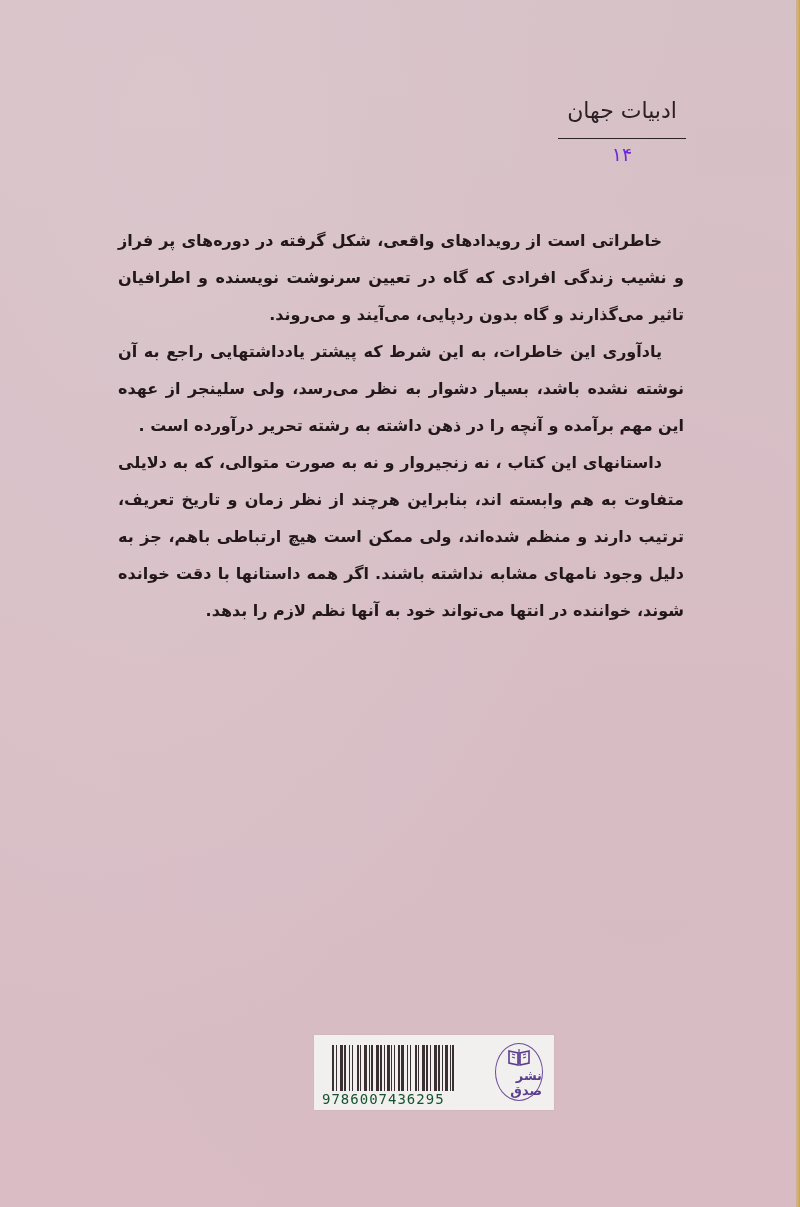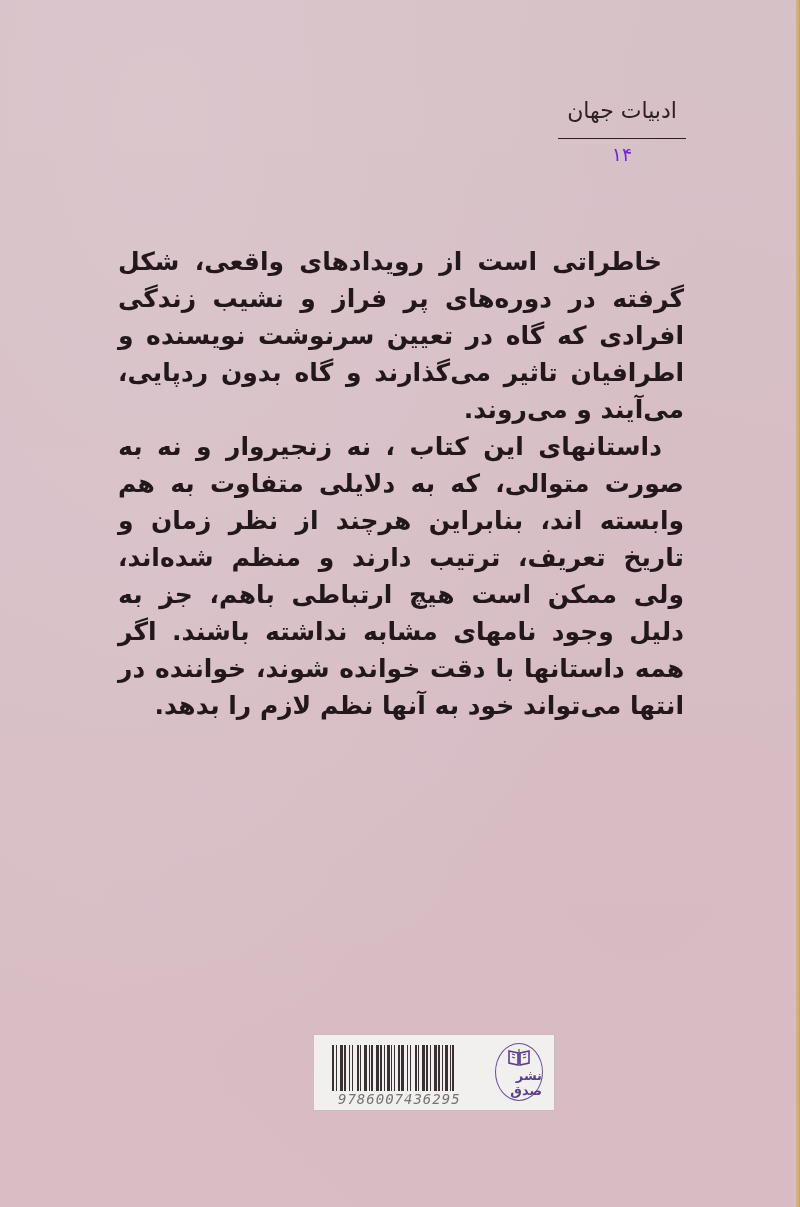--- a/index.html
+++ b/index.html
@@ -51,25 +51,24 @@
       margin-top: 2px;
     }
     .body-text {
       position: absolute;
       top: 222px;
       left: 118px;
       width: 566px;
       direction: rtl;
       text-align: justify;
       text-align-last: right;
-      font-size: 25px;
+      font-size: 16px;
       font-weight: bold;
       line-height: 37px;
       color: #22181c;
-      margin-top: 21px;
     }
     .body-text p {
       margin: 0;
     }
     .body-text p.indent {
       text-indent: 22px;
     }
     .barcode-label {
       position: absolute;
       top: 1035px;
@@ -88,27 +87,26 @@
       display: flex;
       align-items: stretch;
     }
     .barcode span {
       display: block;
       height: 100%;
       background: #3a2f33;
     }
     .barcode-digits {
       position: absolute;
-      left: 24px;
+      left: 8px;
       top: 56px;
       font-family: "DejaVu Sans Mono", monospace;
       font-size: 14px;
       letter-spacing: 1px;
-      color: #737373;
-      font-style: italic;
+      color: #14532d;
     }
     .publisher-logo {
       position: absolute;
       left: 181px;
       top: 8px;
       width: 48px;
       height: 58px;
       border: 1.5px solid #6a4c9a;
       border-radius: 50%;
       box-sizing: border-box;
@@ -137,20 +135,21 @@
 
   <div class="spine-edge"></div>
 
   <div class="series-block">
     <div class="series-title">ادبیات جهان</div>
     <div class="series-number">۱۴</div>
   </div>
 
   <div class="body-text">
     <p class="indent">خاطراتی است از رویدادهای واقعی، شکل گرفته در دوره‌های پر فراز و نشیب زندگی افرادی که گاه در تعیین سرنوشت نویسنده و اطرافیان تاثیر می‌گذارند و گاه بدون ردپایی، می‌آیند و می‌روند.</p>
+    <p class="indent">یادآوری این خاطرات، به این شرط که پیشتر یادداشتهایی راجع به آن نوشته نشده باشد، بسیار دشوار به نظر می‌رسد، ولی سلینجر از عهده این مهم برآمده و آنچه را در ذهن داشته به رشته تحریر درآورده است .</p>
     <p class="indent">داستانهای این کتاب ، نه زنجیروار و نه به صورت متوالی، که به دلایلی متفاوت به هم وابسته اند، بنابراین هرچند از نظر زمان و تاریخ تعریف، ترتیب دارند و منظم شده‌اند، ولی ممکن است هیچ ارتباطی باهم، جز به دلیل وجود نامهای مشابه نداشته باشند. اگر همه داستانها با دقت خوانده شوند، خواننده در انتها می‌تواند خود به آنها نظم لازم را بدهد.</p>
   </div>
 
   <div class="barcode-label">
     <div class="barcode">
       <span style="width:2px;margin-right:2px"></span>
       <span style="width:1px;margin-right:3px"></span>
       <span style="width:3px;margin-right:1px"></span>
       <span style="width:2px;margin-right:3px"></span>
       <span style="width:1px;margin-right:2px"></span>

